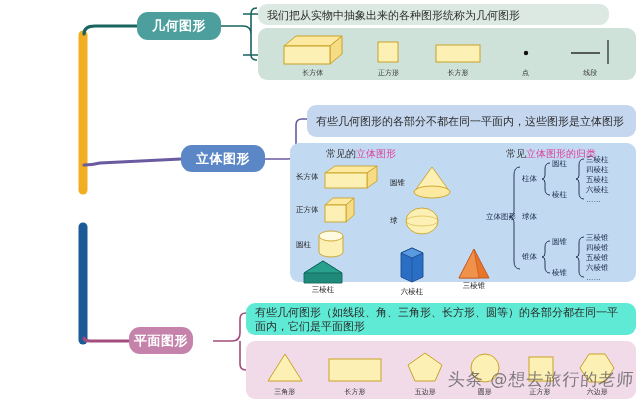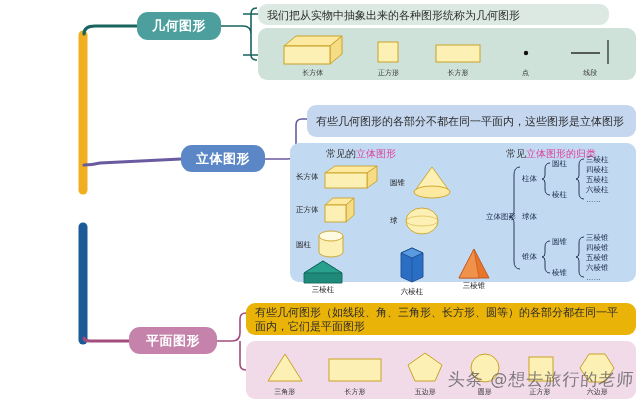--- a/index.html
+++ b/index.html
@@ -35,21 +35,21 @@
     left:137px;top:12px;width:84px;height:28px;
     background:#4c9f9c;font-size:13px;font-weight:bold;
     z-index:5;
   }
   #branch-solid{
     left:181px;top:145px;width:84px;height:27px;
     background:#5b87c6;font-size:13px;font-weight:bold;
     z-index:5;
   }
   #branch-plane{
-    left:129px;top:327px;width:88px;height:27px;
+    left:129px;top:327px;width:64px;height:27px;
     background:#c583ac;font-size:13px;font-weight:bold;
     z-index:5;
   }
 
   
   .panel{position:absolute;border-radius:9px;box-sizing:border-box;}
   .panel-text{
     display:flex;align-items:center;
     padding:4px 9px;
     font-size:11px;line-height:14px;
@@ -59,21 +59,21 @@
 
   
   #panel-geo-text{left:258px;top:4px;width:351px;height:21px;background:#dbe9e2;}
   #panel-geo-shapes{left:258px;top:28px;width:378px;height:52px;background:#cfe2da;}
 
   
   #panel-solid-text{left:307px;top:105px;width:329px;height:32px;background:#c5d7ef;}
   #panel-solid-shapes{left:290px;top:143px;width:346px;height:139px;background:#c2d9f2;}
 
   
-  #panel-plane-text{left:246px;top:303px;width:390px;height:32px;background:#eab308;}
+  #panel-plane-text{left:246px;top:303px;width:390px;height:32px;background:#5eead4;}
   #panel-plane-shapes{left:246px;top:341px;width:390px;height:58px;background:#f1dbe9;}
 
   
   .shape-row{
     position:absolute;left:0;top:0;right:0;bottom:0;
     display:flex;align-items:flex-end;justify-content:space-around;
     padding:3px 8px 2px;box-sizing:border-box;
   }
   .shape-cell{
     display:flex;flex-direction:column;align-items:center;justify-content:flex-end;

